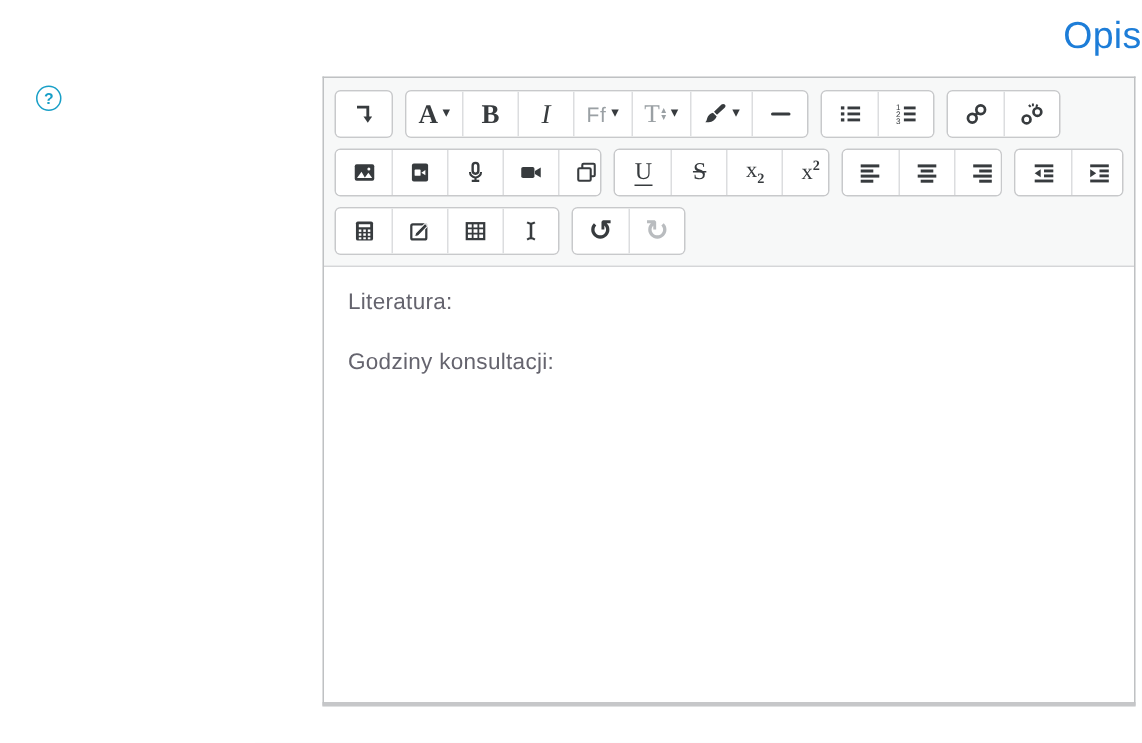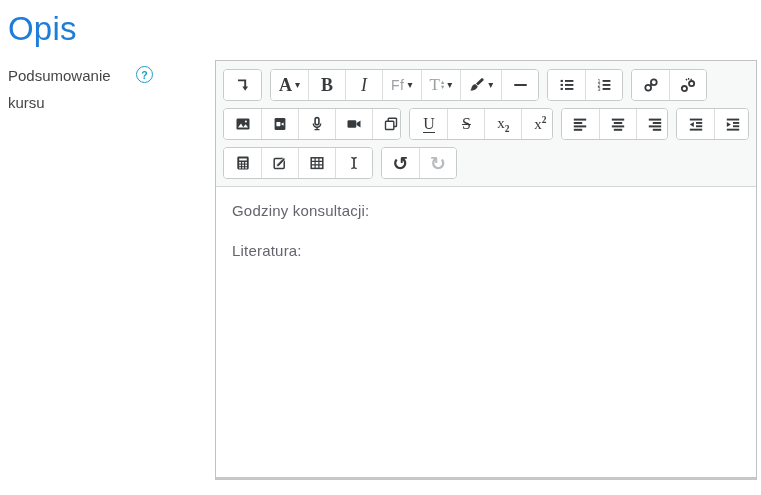--- a/index.html
+++ b/index.html
@@ -9,22 +9,22 @@
     --toolbar-bg:#f7f8f8; --btn-bg:#ffffff; --page-bg:#ffffff;
   }
   *{box-sizing:border-box;margin:0;padding:0}
   html,body{background:var(--page-bg)}
   body{
     width:761px;height:495px;overflow:hidden;
     font-family:"Liberation Sans","DejaVu Sans",sans-serif;
     padding:8px 0 0 8px;
   }
   .page-heading{
-    font-size:33px;font-weight:500;color:var(--heading);
-    letter-spacing:.2px;margin:2px 0 12px 0;
+    font-size:25px;font-weight:500;color:var(--heading);
+    letter-spacing:.2px;margin:2px 0 12px 0;text-align:right;
   }
   .form-row{display:flex;align-items:flex-start}
   .field-label-col{width:207px;flex:none;display:flex;align-items:flex-start;padding-top:2px}
   .field-label{
     width:112px;flex:none;font-size:15px;line-height:27px;color:var(--label);
   }
   .help-icon{
     width:17px;height:17px;flex:none;margin-left:16px;margin-top:4px;
     border:1.5px solid var(--help);border-radius:50%;
     color:var(--help);font-size:10.5px;font-weight:700;
@@ -79,21 +79,20 @@
   }
 </style>
 </head>
 <body>
 
 <h3 class="page-heading">Opis</h3>
 
 <div class="form-row">
 
   <div class="field-label-col">
-    <span class="field-label">Podsumowanie kursu</span>
     <span class="help-icon">?</span>
   </div>
 
   <div class="editor-wrapper">
     <div class="editor-toolbar">
 
       <div class="toolbar-row">
         <div class="btn-group">
           <button class="btn">
             <span>
@@ -370,17 +369,17 @@
             <span class="undo-glyph">↺</span>
           </button>
           <button class="btn disabled" aria-disabled="true">
             <span class="redo-glyph">↻</span>
           </button>
         </div>
       </div>
     </div>
 
     <div class="editor-content" role="textbox">
+      <p>Literatura:</p>
       <p>Godziny konsultacji:</p>
-      <p>Literatura:</p>
     </div>
   </div>
 </div>
 
 </body></html>

